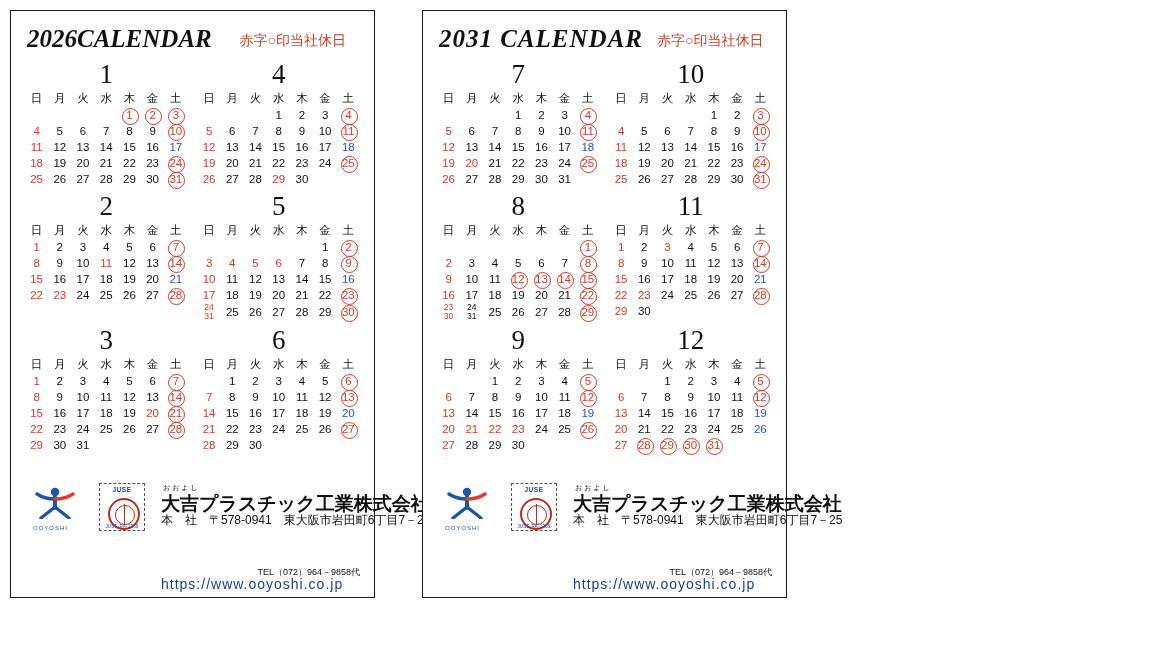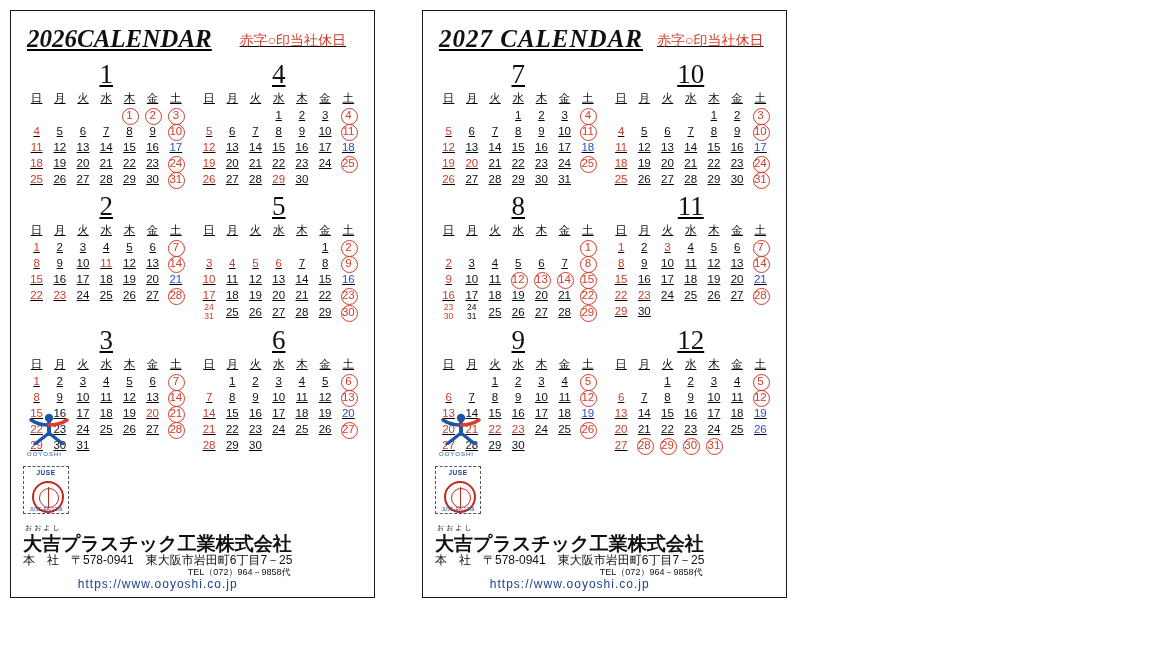--- a/index.html
+++ b/index.html
@@ -3,21 +3,21 @@
 <meta charset="utf-8">
 <style>
   html,body{margin:0;padding:0;background:#ffffff;}
   body{width:1152px;height:648px;font-family:"Liberation Sans",sans-serif;overflow:hidden;}
   .stage{position:relative;width:1152px;height:648px;}
 
   .card{position:absolute;top:10px;background:#fff;border:1px solid #1a1a1a;box-sizing:border-box;}
   .card.left{left:10px;width:365px;height:588px;}
   .card.right{left:422px;width:365px;height:588px;}
 
-  .card-inner{position:relative;width:100%;height:100%;padding:8px 10px 4px 10px;box-sizing:border-box;text-decoration:underline;}
+  .card-inner{position:relative;width:100%;height:100%;padding:8px 10px 4px 10px;box-sizing:border-box;}
 
   .titlebar{display:flex;align-items:baseline;justify-content:flex-start;gap:14px;padding:6px 4px 2px 6px;}
   .year-title{font-family:"Liberation Serif",serif;font-style:italic;font-weight:700;font-size:25px;color:#111;letter-spacing:0px;white-space:nowrap;}
   .card.right .year-title{letter-spacing:1px;}
   .legend{font-size:14px;color:#d23b2a;font-family:"Liberation Sans",sans-serif;white-space:nowrap;margin-left:auto;margin-right:14px;position:relative;top:-2px;}
 
   .months{display:grid;grid-template-columns:1fr 1fr;column-gap:6px;row-gap:0px;padding:2px 2px 0 2px;}
   .month{padding:0 2px 2px 2px;}
   .mnum{text-align:center;font-family:"Liberation Serif",serif;font-size:27px;line-height:30px;color:#111;font-weight:400;margin:2px 0 1px 0;}
 
@@ -27,36 +27,36 @@
   .dow-sun{color:#d23b2a;}
   .sun{color:#d23b2a;}
   .sat{color:#2a4fd2;}
   .holiday{color:#d23b2a;}
   .circled{position:relative;display:inline-block;min-width:14px;line-height:13px;}
   .circled:after{content:"";position:absolute;left:50%;top:50%;width:15px;height:15px;margin-left:-7.5px;margin-top:-7.5px;border:1px solid #d23b2a;border-radius:50%;}
   .dual{font-size:8.5px;line-height:9px;display:inline-block;}
   .dual .a{display:block;}
   .dual .b{display:block;}
 
-  .footer{position:absolute;left:0;right:0;bottom:6px;padding:0 12px;box-sizing:border-box;display:flex;align-items:flex-start;gap:9px;flex-direction:column;}
+  .footer{position:absolute;left:6px;right:0;bottom:6px;padding:0 12px;box-sizing:border-box;display:flex;align-items:flex-start;gap:16px;}
   .logo{width:54px;height:48px;position:relative;flex:0 0 auto;}
   .logo .person{position:absolute;left:6px;top:4px;width:40px;height:32px;}
   .logo .lbl{position:absolute;left:4px;bottom:0px;font-size:6px;color:#1b57a6;letter-spacing:1px;font-family:"Liberation Sans",sans-serif;}
   .isologo{width:46px;height:48px;border:1px dashed #555;position:relative;flex:0 0 auto;box-sizing:border-box;}
   .isologo .top{position:absolute;top:2px;left:0;right:0;text-align:center;font-size:6.5px;color:#1b3f8f;font-weight:700;letter-spacing:.5px;}
   .isologo .seal{position:absolute;left:50%;top:14px;margin-left:-14px;width:28px;height:28px;border-radius:50%;border:2px solid #c02a1c;}
   .isologo .seal:before{content:"";position:absolute;left:50%;top:50%;width:18px;height:18px;margin:-9px 0 0 -9px;border-radius:50%;border:1px solid #c02a1c;}
   .isologo .seal:after{content:"";position:absolute;left:50%;top:4px;width:1px;height:20px;background:#c02a1c;}
   .isologo .bot{position:absolute;bottom:1px;left:0;right:0;text-align:center;font-size:4.5px;color:#1b3f8f;letter-spacing:.2px;}
   .company{flex:1 1 auto;min-width:0;}
   .furigana{font-size:7px;color:#111;letter-spacing:2px;margin-left:2px;}
   .cname{font-size:19px;font-weight:700;color:#111;line-height:21px;letter-spacing:0px;white-space:nowrap;}
   .caddr{font-size:12px;color:#111;line-height:12px;white-space:nowrap;}
-  .ctel{font-size:9px;color:#111;line-height:12px;text-align:right;padding-right:2px;}
-  .curl{font-size:12px;color:#1b3f8f;line-height:13px;text-align:center;letter-spacing:1px;}
+  .ctel{font-size:9px;color:#111;line-height:12px;text-align:right;padding-right:2px;margin-top:40px;}
+  .curl{font-size:14px;color:#1b3f8f;line-height:13px;letter-spacing:1px;}
 </style>
 </head>
 <body>
 
 <div class="stage">
   <div class="card left">
     <div class="card-inner">
       <div class="titlebar">
         <div class="year-title">2026CALENDAR</div>
         <div class="legend">赤字○印当社休日</div>
@@ -456,21 +456,21 @@
           <div class="ctel">TEL（072）964－9858代</div>
           <div class="curl">https://www.ooyoshi.co.jp</div>
         </div>
       </div>
     </div>
   </div>
 
   <div class="card right">
     <div class="card-inner">
       <div class="titlebar">
-        <div class="year-title">2027 CALENDAR</div>
+        <div class="year-title">2031 CALENDAR</div>
         <div class="legend">赤字○印当社休日</div>
       </div>
       <div class="months" id="months-right">
           <div class="month">
             <div class="mnum">7</div>
             <table class="cal">
               <thead>
                 <tr>
                   <th class="dow-sun">日</th>
                   <th>月</th>

